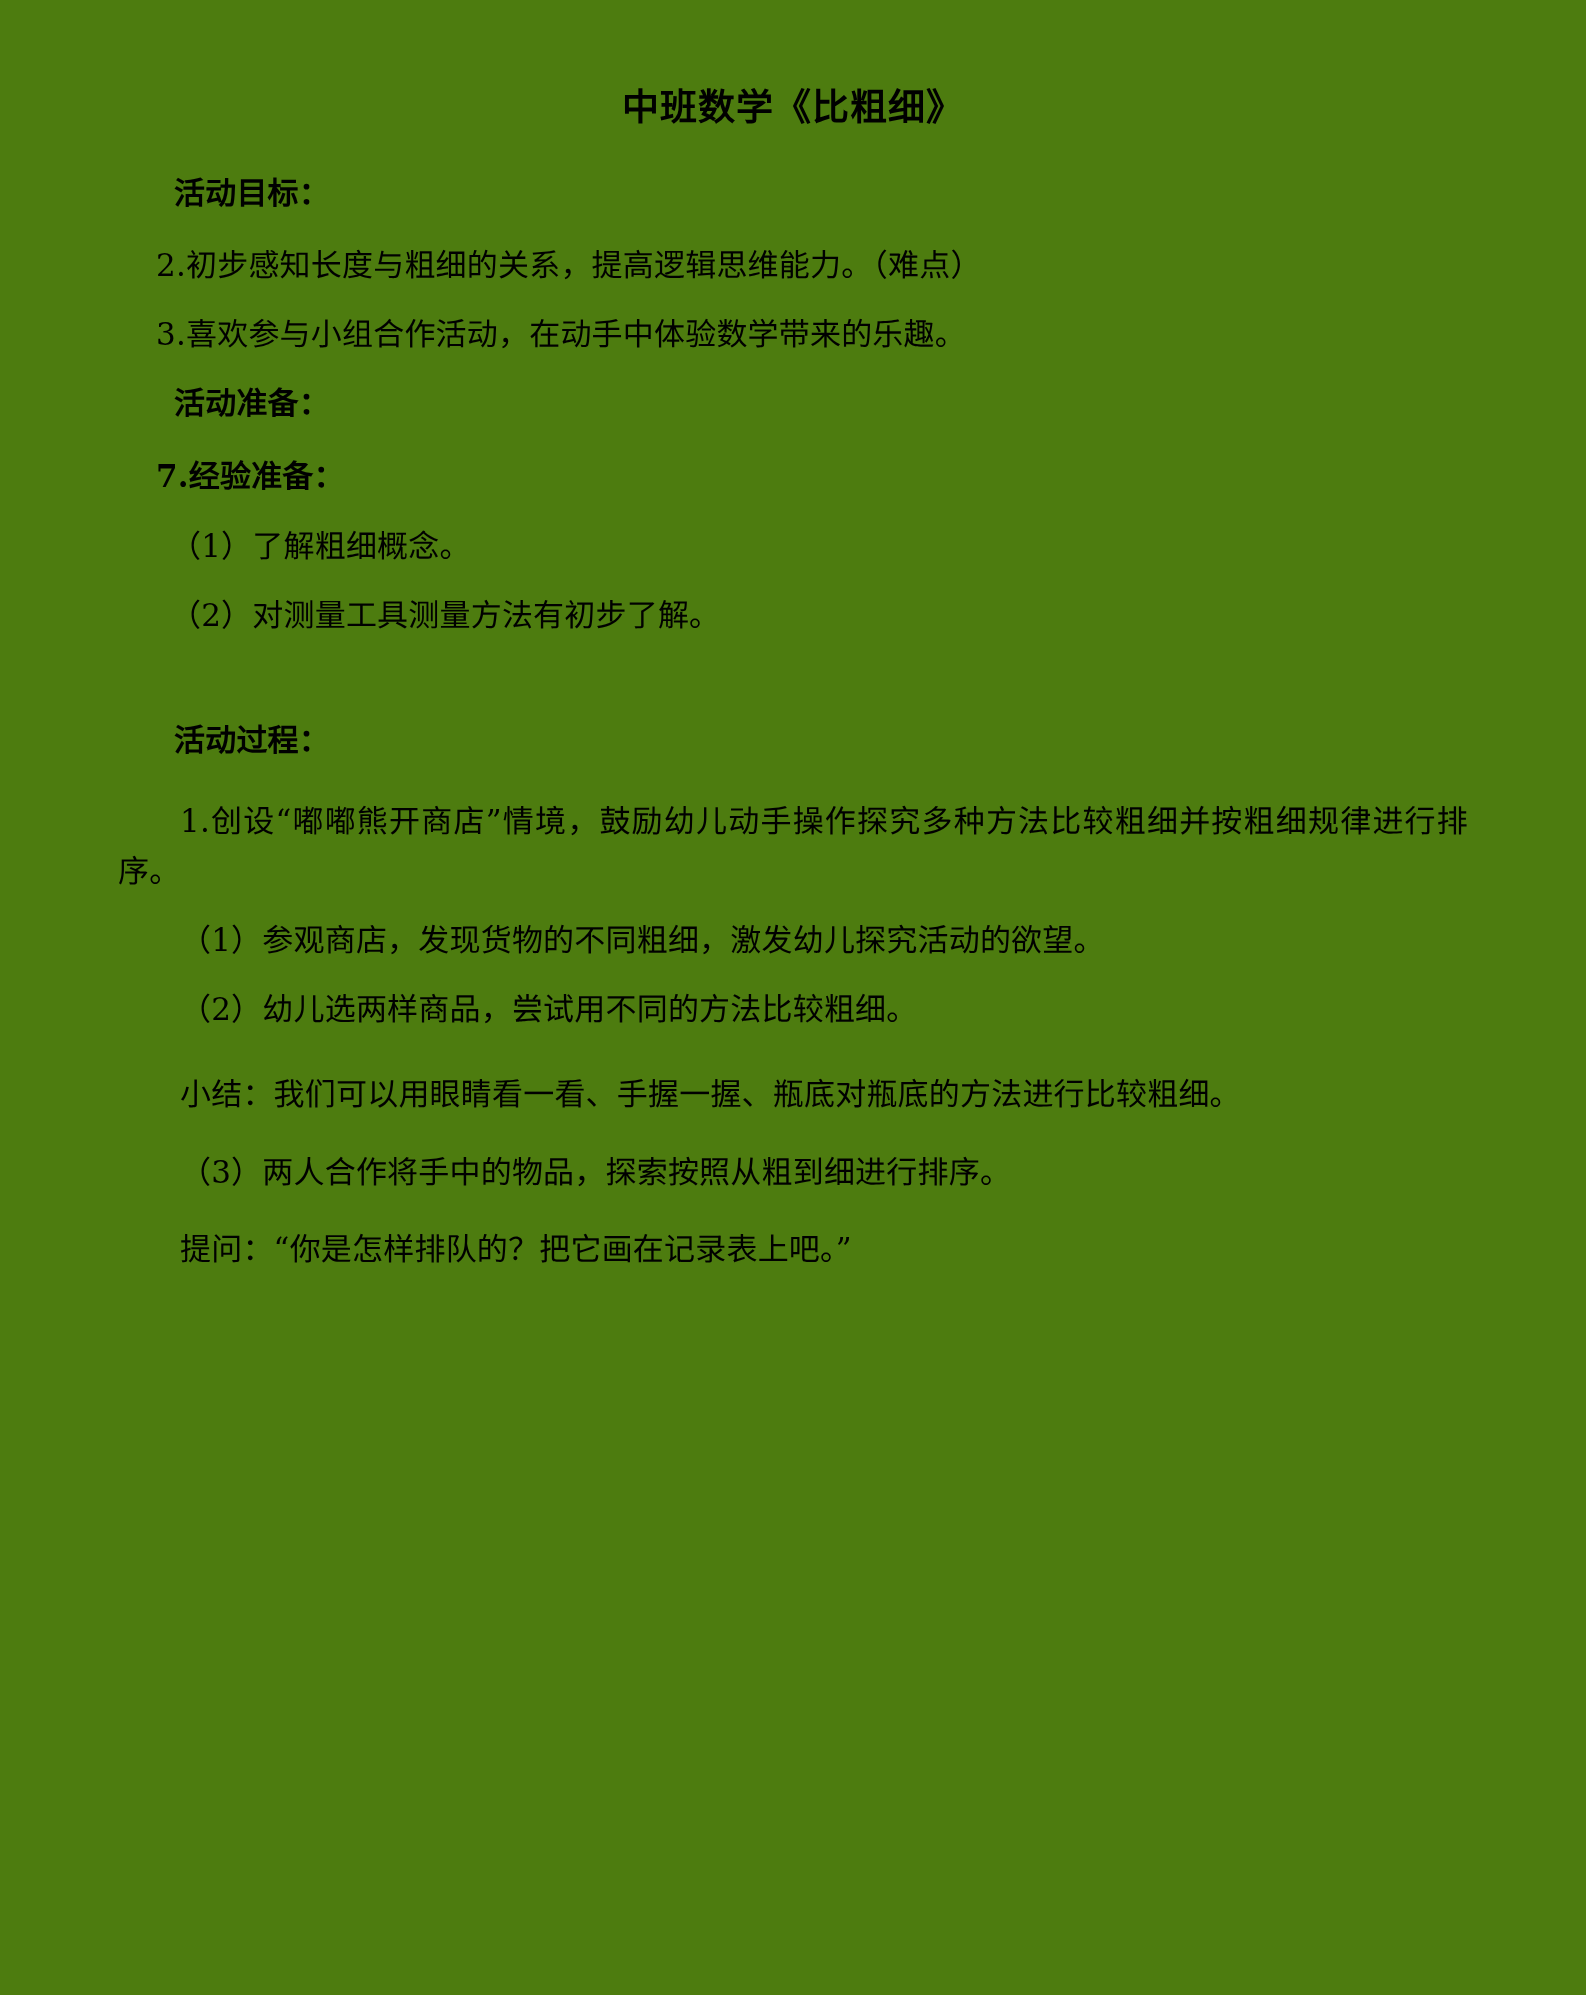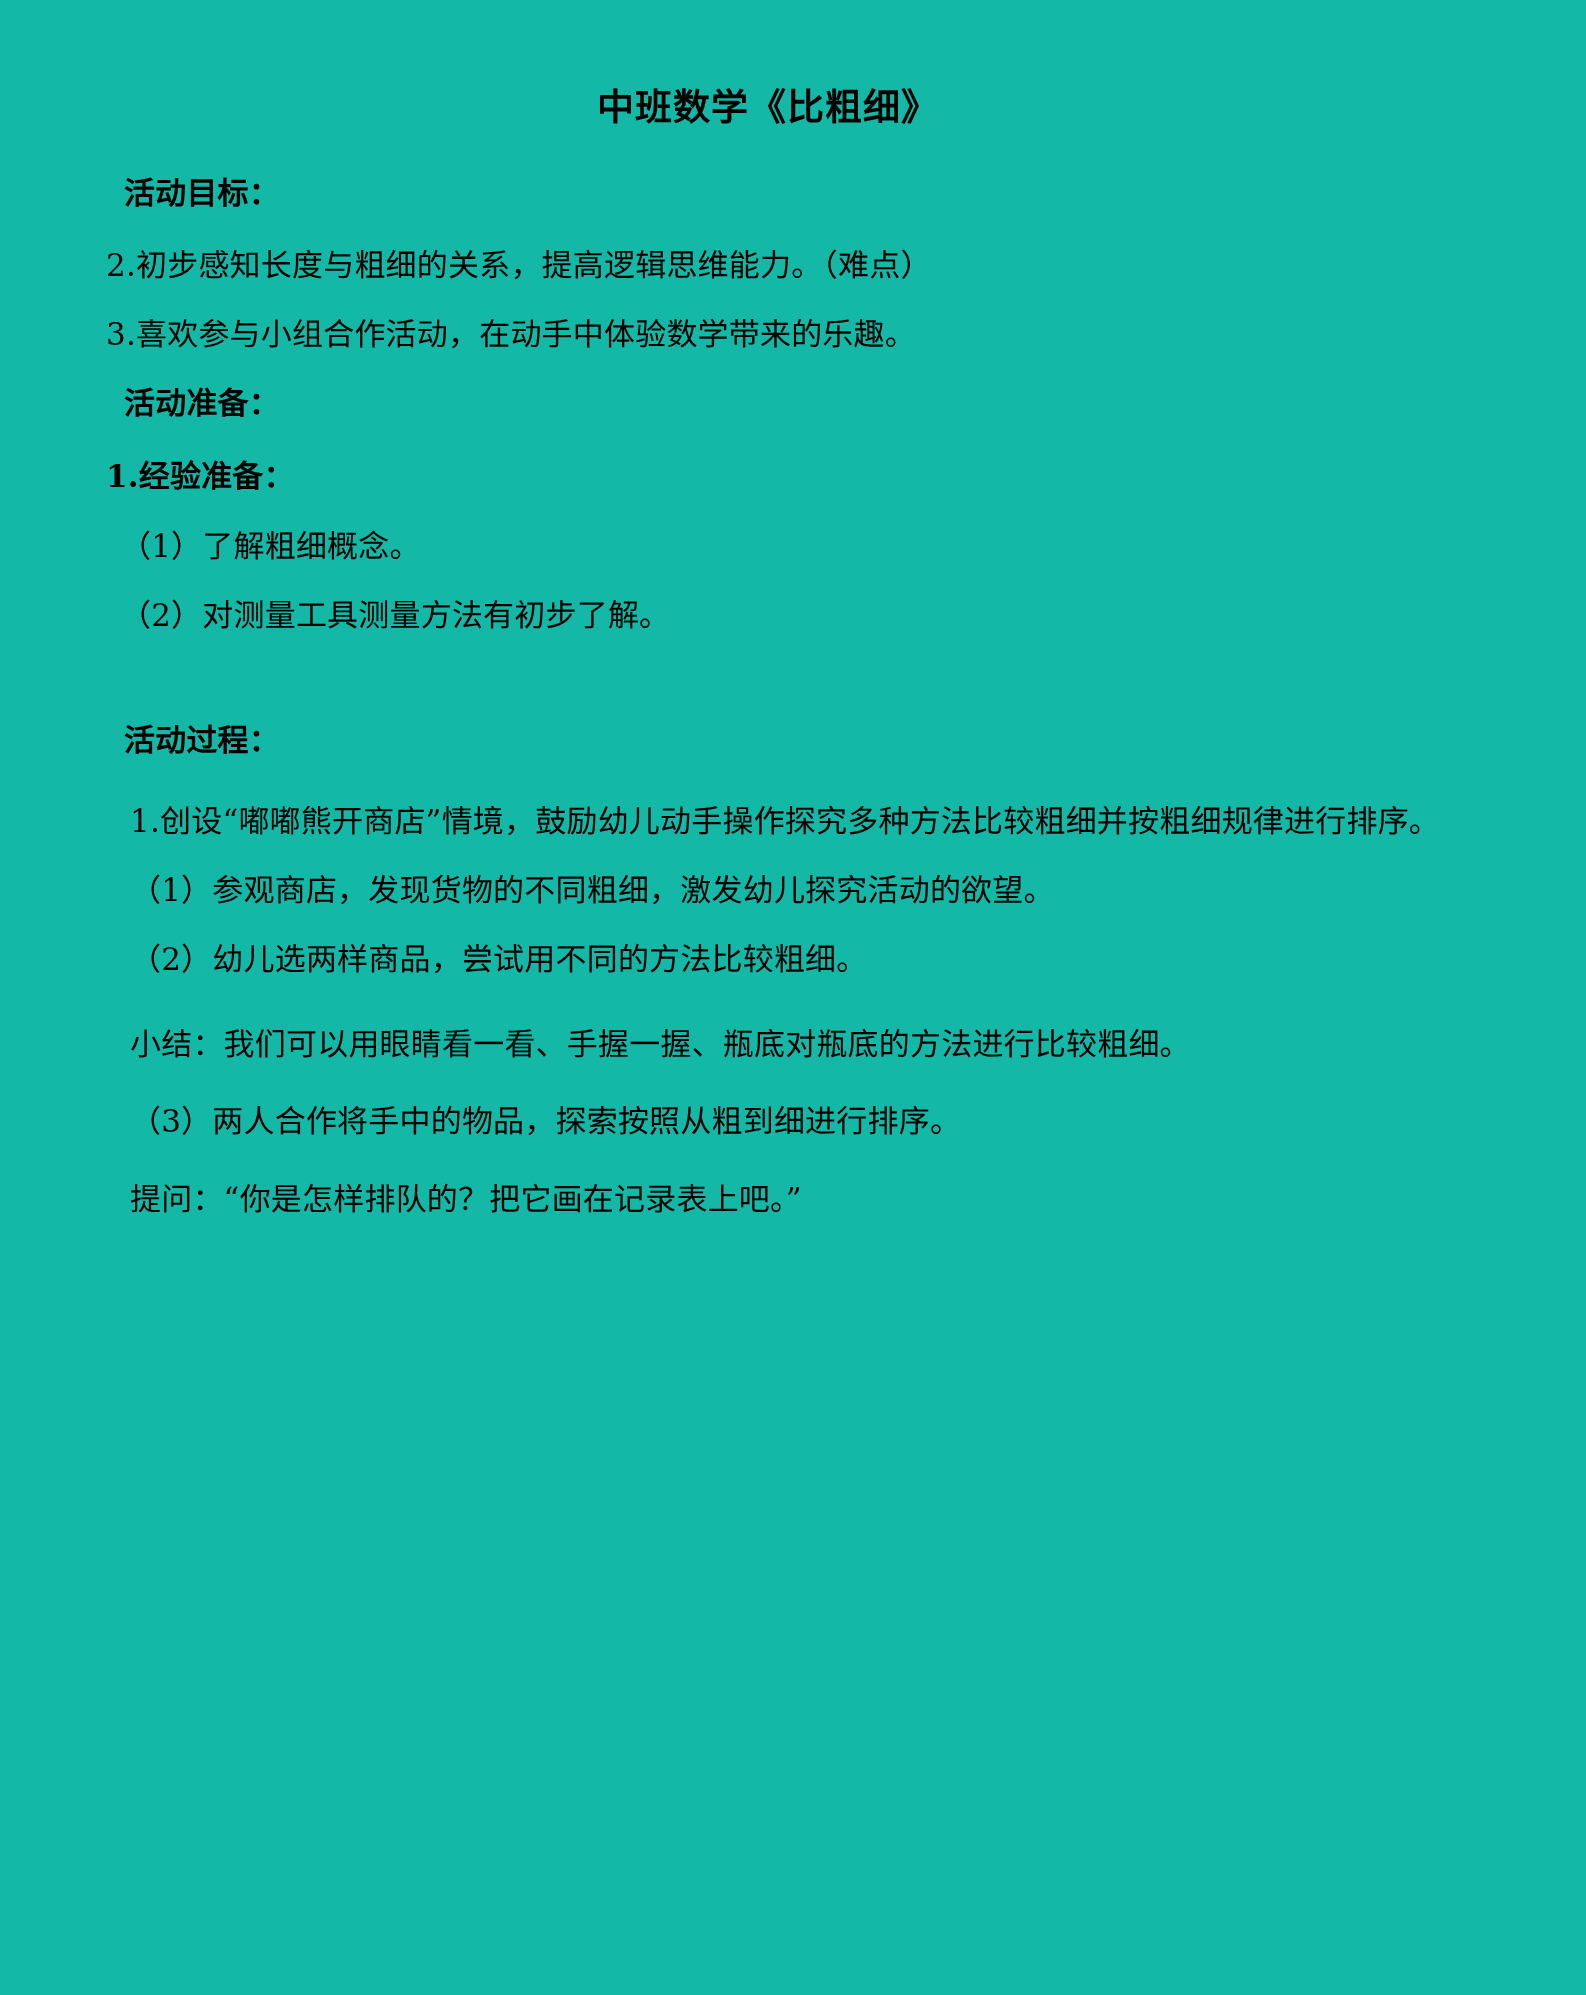--- a/index.html
+++ b/index.html
@@ -12,22 +12,22 @@
     width: 1586px;
     min-height: 1995px;
     font-family: "DejaVu Serif", "Liberation Serif", serif;
     color: #000000;
     -webkit-font-smoothing: antialiased;
   }
   .page {
     width: 1586px;
     min-height: 1995px;
     box-sizing: border-box;
-    padding: 62px 118px 40px 68px;
-    background: #14b8a6;
+    padding: 62px 118px 40px 118px;
+    background: #4d7c0f;
     position: relative;
   }
   .doc-title {
     text-align: center;
     font-size: 37px;
     font-weight: bold;
     letter-spacing: 1px;
     line-height: 1.4;
     margin: 20px 0 34px 0;
     font-family: "DejaVu Serif", "Liberation Serif", serif;
@@ -87,21 +87,21 @@
 
   <p class="para heading">活动目标：</p>
 
 
   <p class="para item">2.初步感知长度与粗细的关系，提高逻辑思维能力。（难点）</p>
 
   <p class="para item">3.喜欢参与小组合作活动，在动手中体验数学带来的乐趣。</p>
 
   <p class="para heading gap-small">活动准备：</p>
 
-  <p class="para heading-tight">1.经验准备：</p>
+  <p class="para heading-tight">7.经验准备：</p>
 
   <p class="para sub-item">（1）了解粗细概念。</p>
 
   <p class="para sub-item">（2）对测量工具测量方法有初步了解。</p>
 
   <div class="spacer-lg"></div>
 
 
   <div class="spacer-lg"></div>
 

